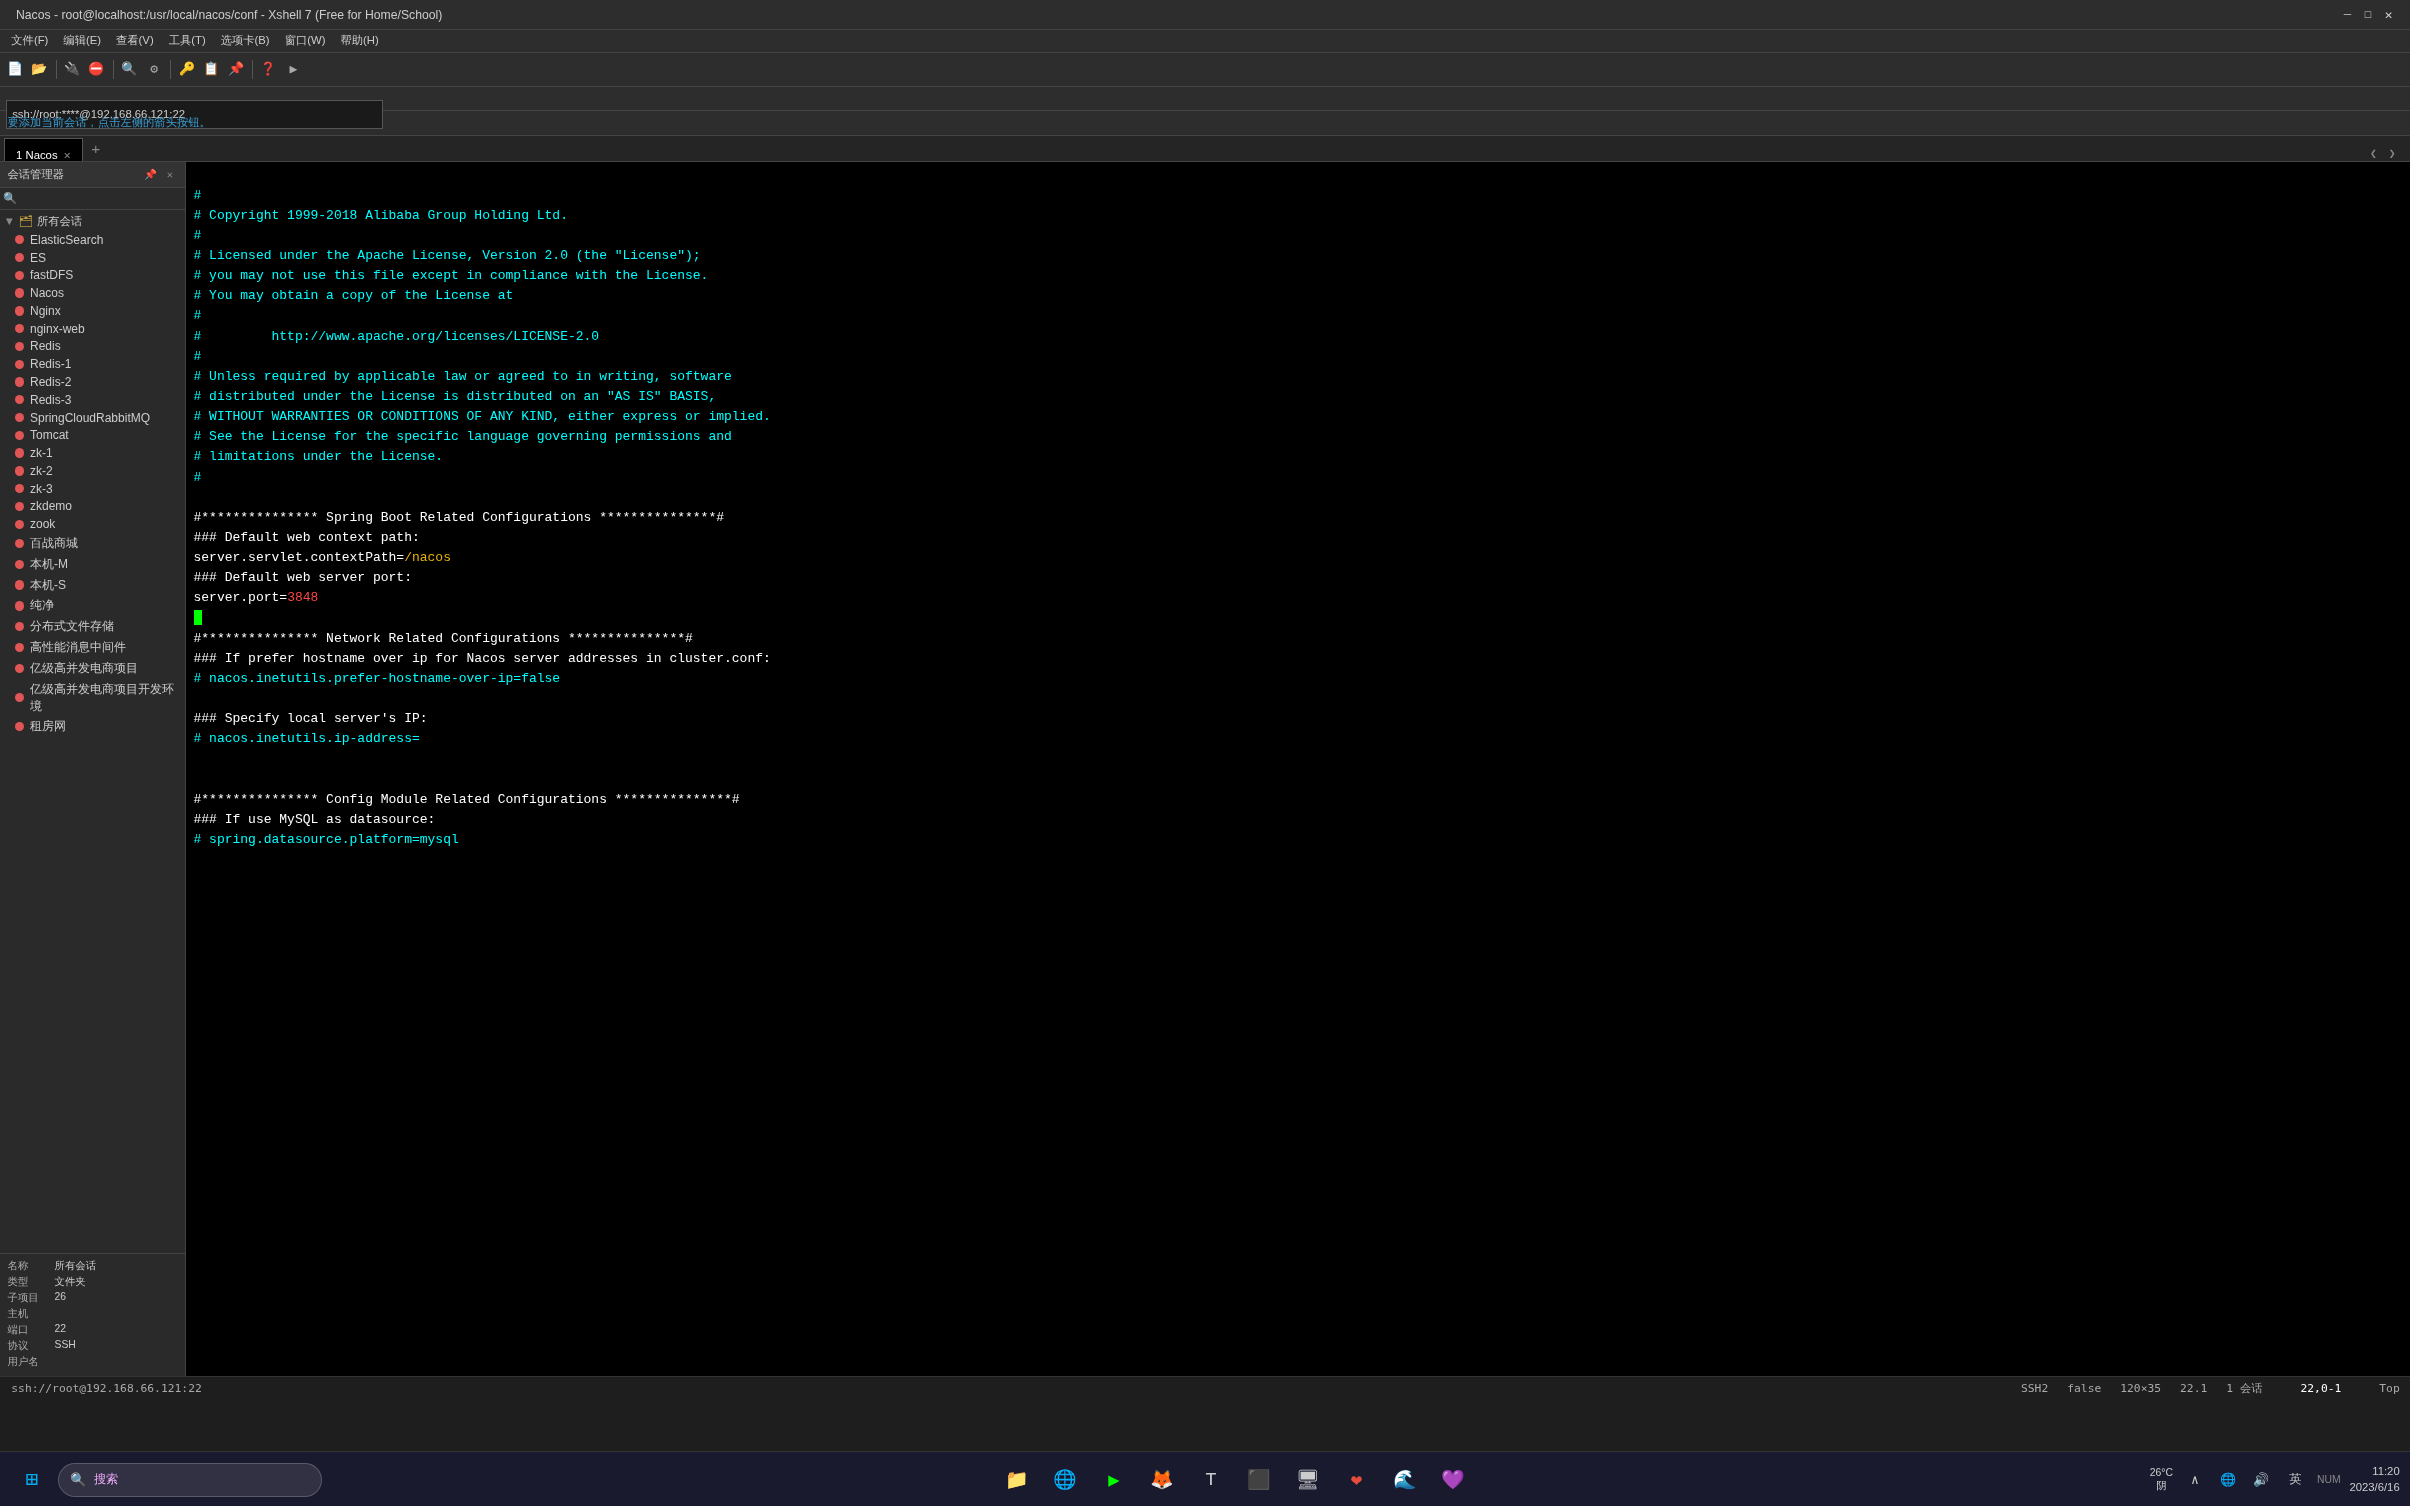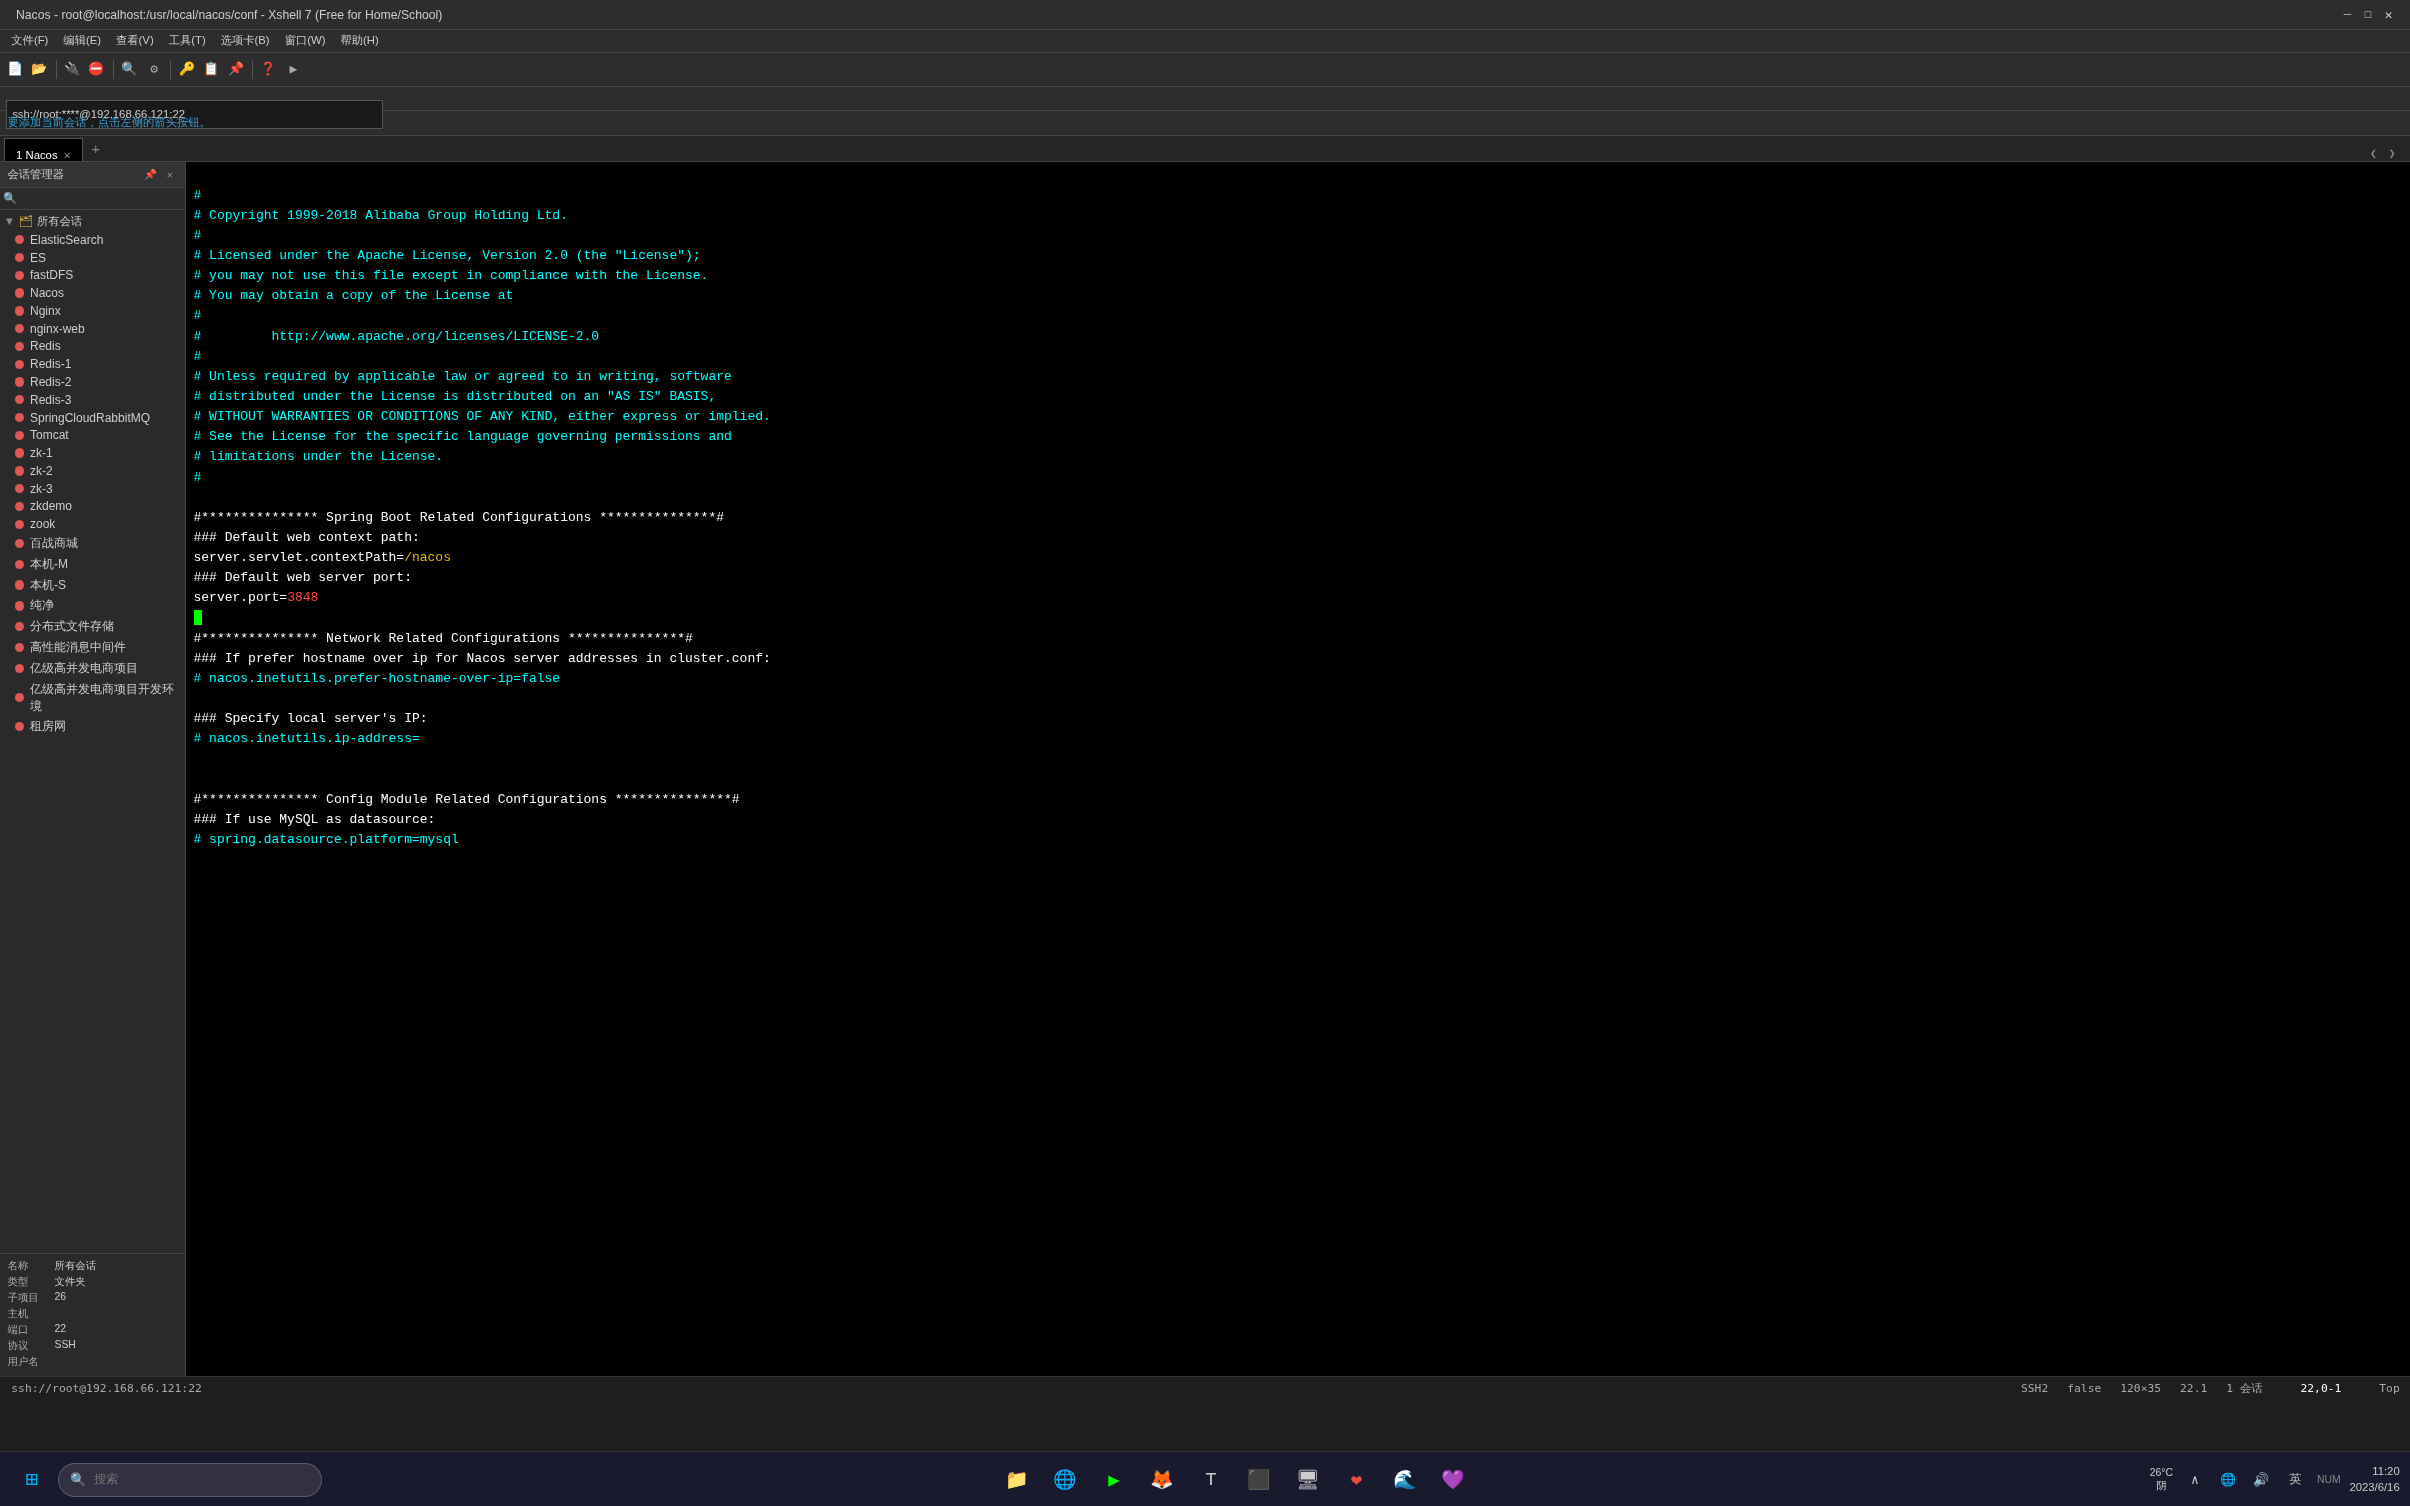--- a/index.html
+++ b/index.html
@@ -643,21 +643,21 @@
   </div>
 </div>
 
 <div id="taskbar">
   <div id="taskbar-left">
     <div class="taskbar-icon">
       <span style="color:#00adef;font-size:21px;">⊞</span>
     </div>
     <div class="search-bar-taskbar">
       <span style="font-size:13px;">🔍</span>
-      <span style="font-size:12.2px;font-family:Liberation Serif, serif;color:#737373;">搜索</span>
+      <span style="font-size:12.2px;font-family:Liberation Serif, serif;color:#f0abfc;">搜索</span>
     </div>
   </div>
   <div id="taskbar-center">
     <div class="taskbar-icon">
       <span>📁</span>
     </div>
     <div class="taskbar-icon">
       <span style="color:#4285f4;">🌐</span>
     </div>
     <div class="taskbar-icon">

